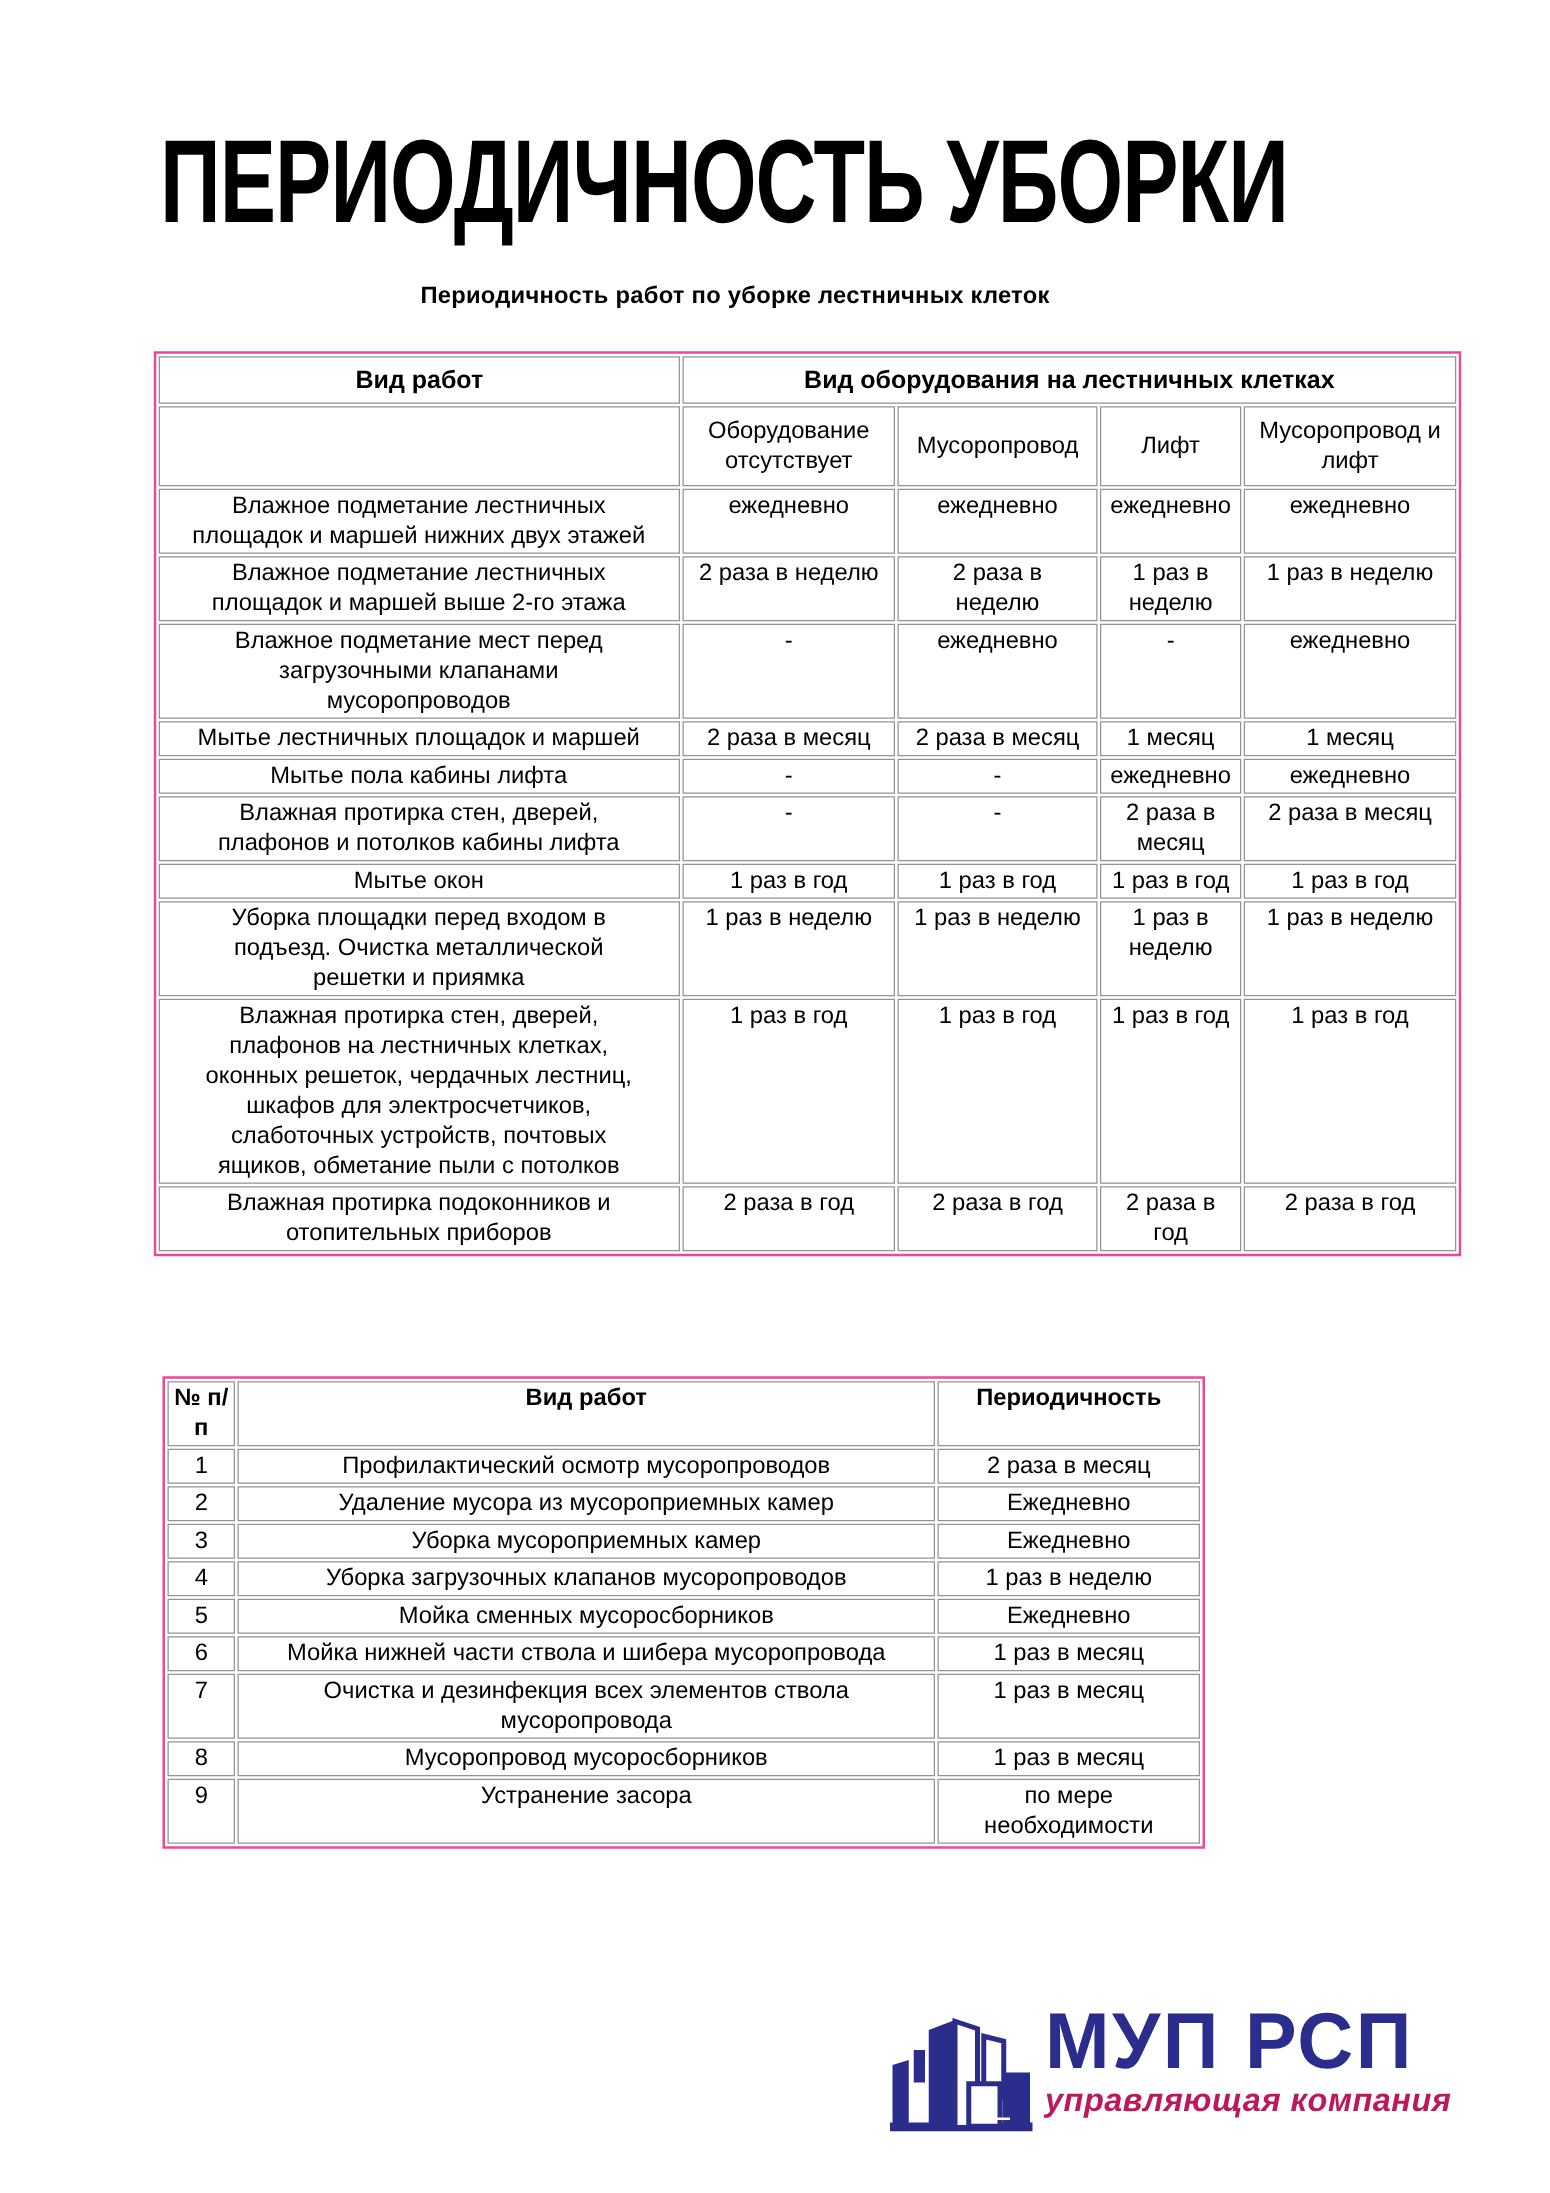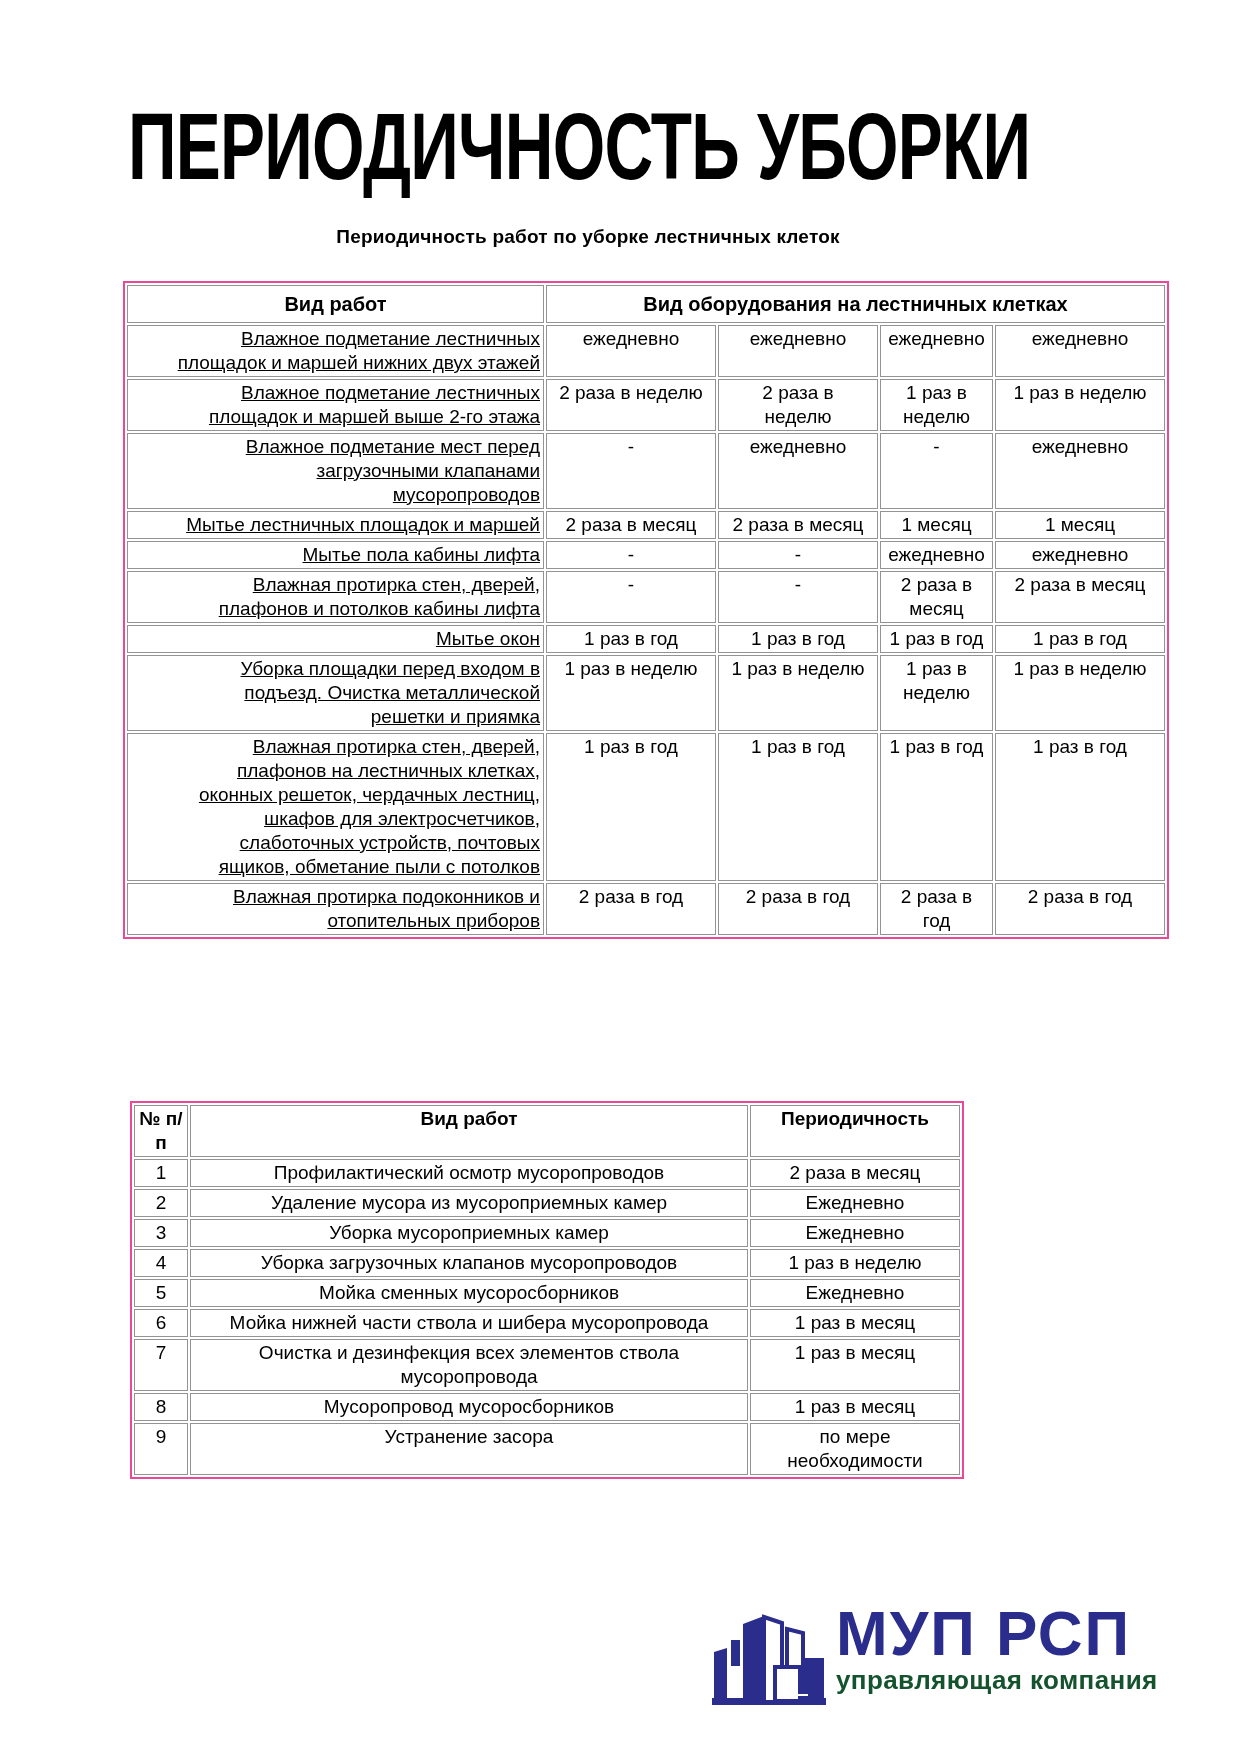--- a/index.html
+++ b/index.html
@@ -59,21 +59,21 @@
     text-align: center;
     padding: 1px 3px;
     overflow: hidden;
   }
   td { white-space: pre-line; }
 
   
   .t1 { position: absolute; left: 123px; top: 281px; width: 1040px; }
   .t1 thead tr.top th { font-weight: bold; font-size: 20px; height: 38px; vertical-align: middle; }
   .t1 thead tr.sub th { font-weight: normal; height: 64px; vertical-align: middle; white-space: normal; }
-  .t1 tbody td:first-child { text-align: right; padding-left: 2px; text-decoration: underline; }
+  .t1 tbody td:first-child { text-align: center; padding-left: 2px; }
 
   
   .t2 { position: absolute; left: 130px; top: 1101px; width: 828px; }
   .t2 th { font-weight: bold; height: 26px; }
   .t2 td { height: 25px; }
 
   
   .logo { position: absolute; left: 710px; top: 1600px; display: flex; align-items: flex-start; }
   .logo-icon { width: 118px; height: 104px; margin-top: 6px; }
   .logo-text { margin-left: 8px; }
@@ -108,20 +108,27 @@
       <col style="width:417px">
       <col style="width:170px">
       <col style="width:160px">
       <col style="width:113px">
       <col style="width:170px">
     </colgroup>
     <thead>
       <tr class="top">
         <th>Вид работ</th>
         <th colspan="4">Вид оборудования на лестничных клетках</th>
+      </tr>
+      <tr class="sub">
+        <th></th>
+        <th>Оборудование отсутствует</th>
+        <th>Мусоропровод</th>
+        <th>Лифт</th>
+        <th>Мусоропровод и лифт</th>
       </tr>
     </thead>
     <tbody>
         <tr>
           <td>Влажное подметание лестничных
 площадок и маршей нижних двух этажей</td>
           <td>ежедневно</td>
           <td>ежедневно</td>
           <td>ежедневно</td>
           <td>ежедневно</td>
@@ -283,17 +290,17 @@
       </g>
       <g fill="#ffffff" stroke="#2a2d8c" stroke-width="4">
         <polygon points="54,11 72,17 72,96 54,96"></polygon>
         <polygon points="77,23 93,27 93,72 77,70"></polygon>
         <rect x="65" y="61" width="25" height="34"></rect>
       </g>
       <line x1="68" y1="89" x2="98" y2="89" stroke="#ffffff" stroke-width="2"></line>
     </svg>
     <div class="logo-text">
       <div class="logo-name" style="color: rgb(42, 45, 140);">МУП РСП</div>
-      <div class="logo-tagline" style="color: #14532d;">управляющая компания</div>
+      <div class="logo-tagline" style="color: #be185d; font-style: italic;">управляющая компания</div>
     </div>
   </div>
 
 </div>
 
 </body></html>

